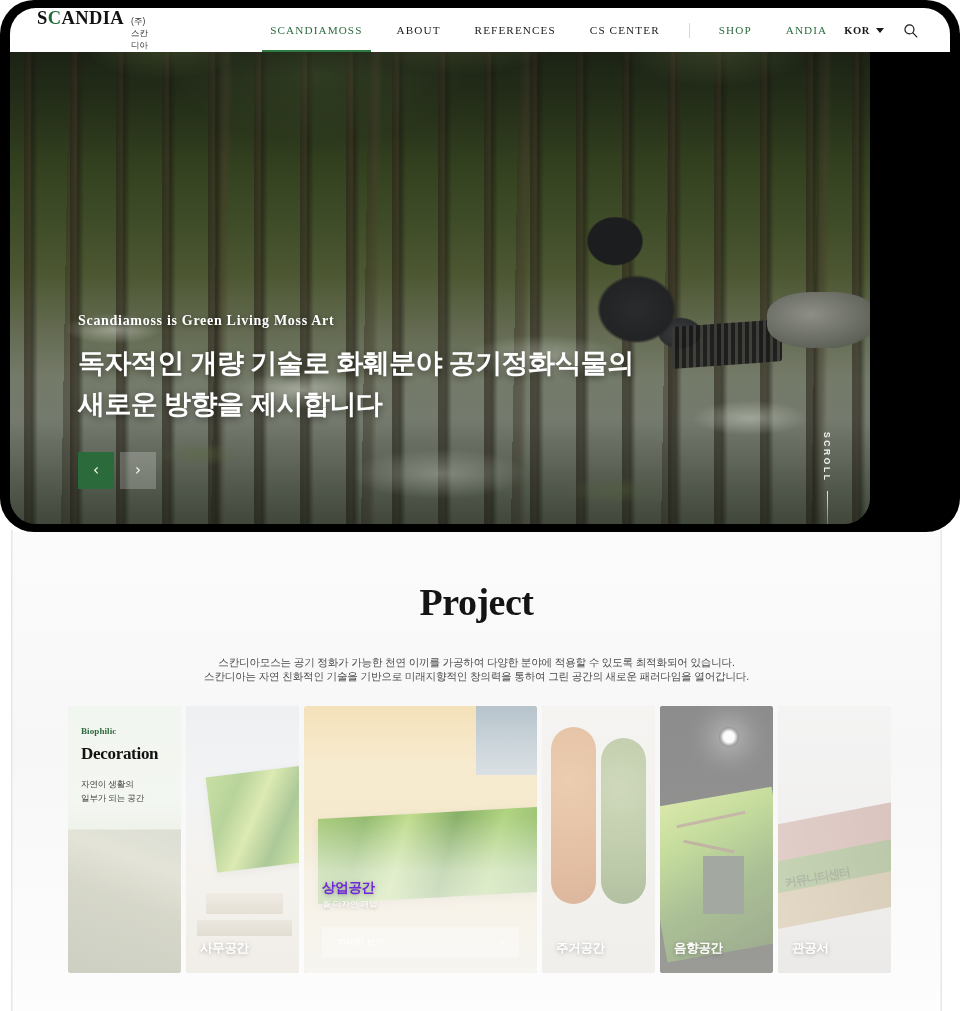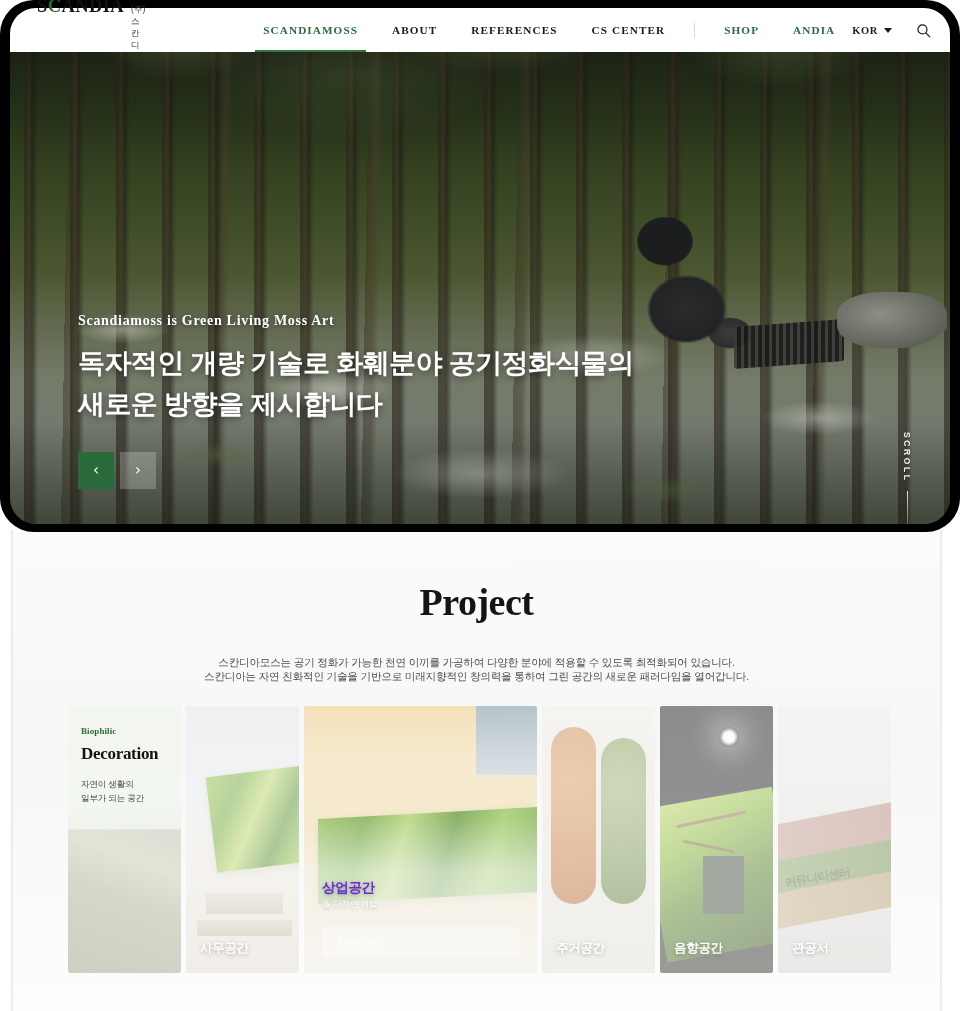--- a/index.html
+++ b/index.html
@@ -25,21 +25,21 @@
     background:linear-gradient(to left,#e3e3e3,#f6f6f6);
   }
 
   
   #hero-frame{
     position:absolute; left:0; top:0; width:960px; height:532px;
     background:#000; border-radius:34px;
     overflow:hidden;
   }
   #hero-inner{
-    position:absolute; left:10px; top:8px; width:940px; height:516px;
+    position:absolute; left:10px; top:8px; width:860px; height:516px;
     border-radius:26px; overflow:hidden; background:#2a2d24;
   }
 
   
   #hero-photo{
     position:absolute; inset:0;
     background:
       
       linear-gradient(to bottom, rgba(18,22,14,.72) 0%, rgba(24,30,18,.30) 14%, rgba(30,36,22,.10) 30%, rgba(20,24,16,.28) 72%, rgba(14,18,10,.55) 100%),
       
@@ -108,37 +108,37 @@
   .brand-word{
     font-family:"Liberation Serif", serif;
     font-weight:700; font-size:18.5px; letter-spacing:.4px; color:#111;
   }
   .brand-word .c{ color:#1e6b38; }
   .brand-sub{ font-size:8.5px; color:#333; letter-spacing:0px; }
 
   #nav-menu{ display:flex; align-items:center; margin-left:101px; height:44px; }
   .nav-item{
     font-family:"Liberation Serif", serif;
-    font-weight:700; font-size:11.2px; letter-spacing:1.1px;
+    font-weight:400; font-size:11.2px; letter-spacing:1.1px;
     color:#1a1a1a; padding:8px 17px; height:44px;
     display:flex; align-items:center; position:relative; cursor:pointer;
     white-space:nowrap;
   }
   .nav-item.active{ color:#2c6b3f; }
   .nav-item.active::after{
     content:""; position:absolute; left:9px; right:9px; bottom:0;
     height:2px; background:#2f7a43;
   }
   .nav-item.green{ color:#2c6b3f; }
   .nav-divider{
     width:1px; height:15px; background:#d8d8d8; margin:0 12px;
   }
 
   #nav-right{
-    margin-left:auto; display:flex; align-items:center; gap:24px; margin-right:32px;
+    margin-left:auto; display:flex; align-items:center; gap:19px; margin-right:32px;
   }
   #lang{
     display:flex; align-items:center; gap:6px; cursor:pointer;
     font-family:"Liberation Serif", serif;
     font-size:10.5px; font-weight:700; letter-spacing:.6px; color:#1a1a1a;
   }
   .caret{
     width:0;height:0;border-left:4px solid transparent;border-right:4px solid transparent;
     border-top:5px solid #1a1a1a;
   }

